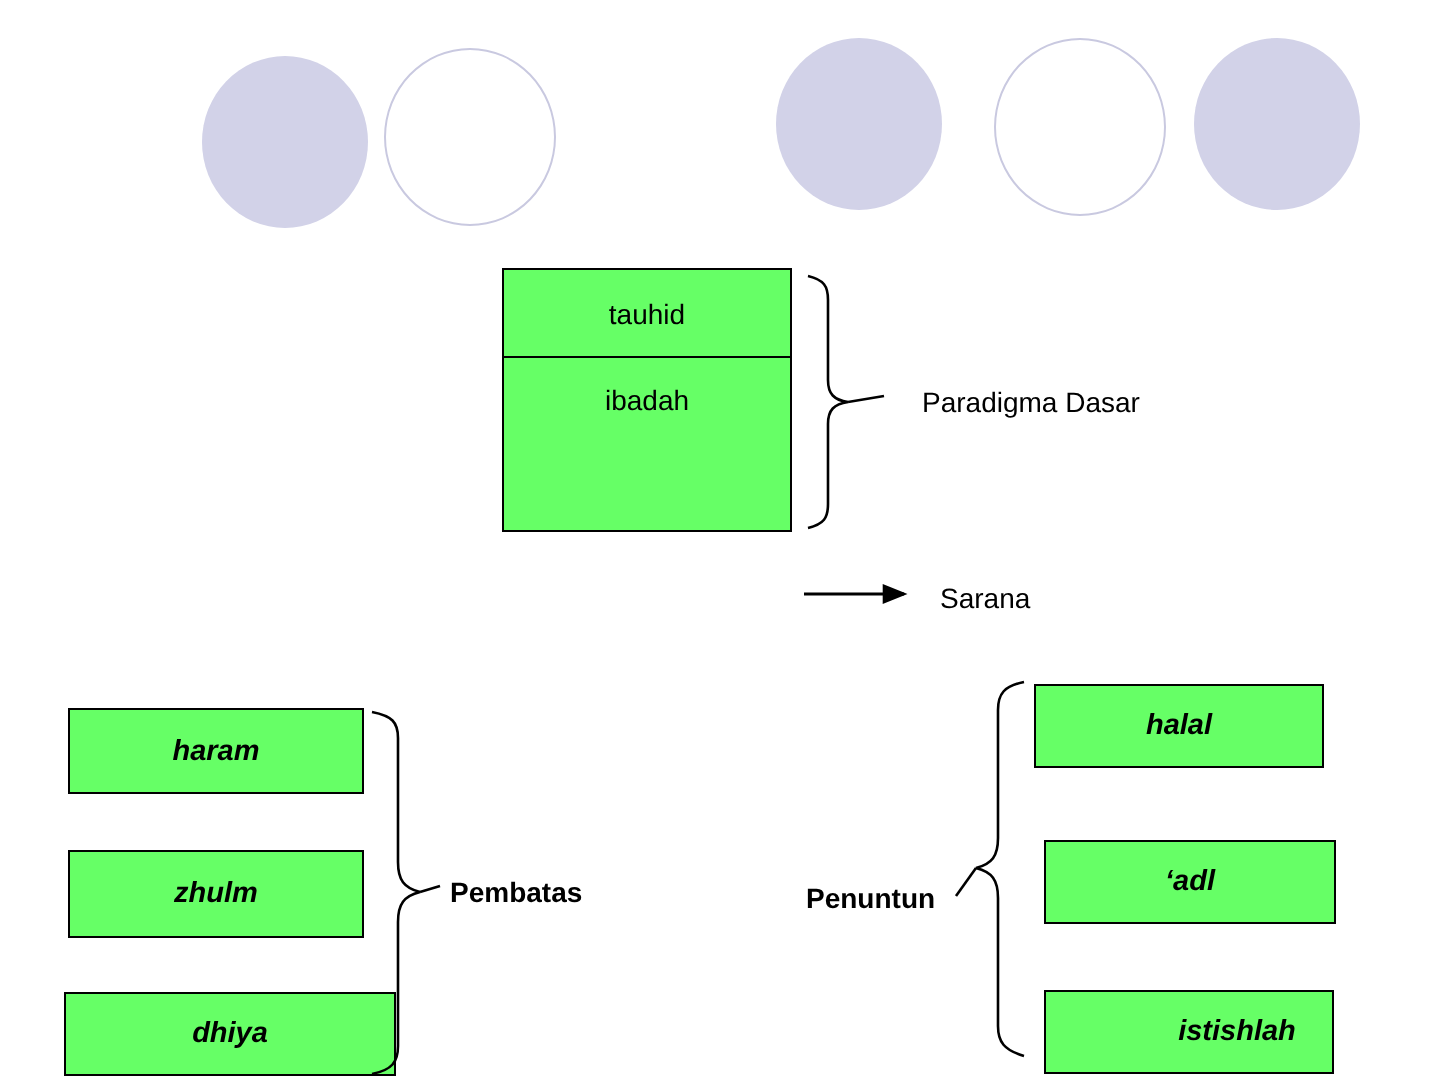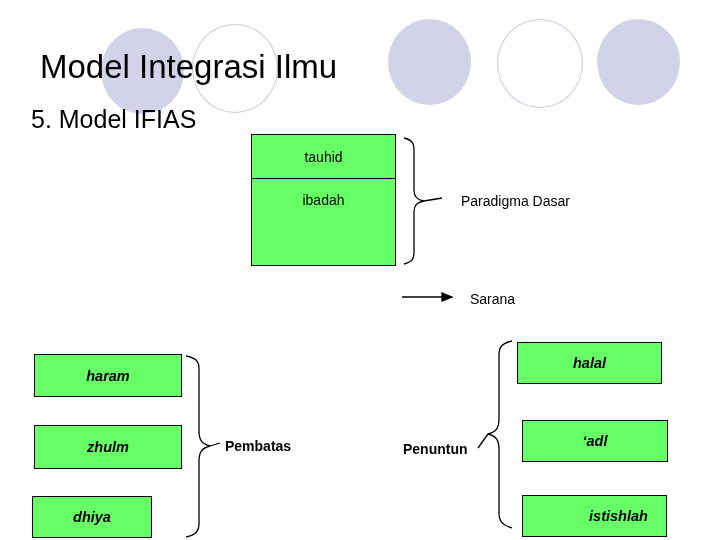--- a/index.html
+++ b/index.html
@@ -123,43 +123,41 @@
 <body>
 
 <div id="slide">
 
   <div class="deco-circle deco-filled" style="left:101px; top:28px; width:83px; height:86px;"></div>
   <div class="deco-circle deco-outline" style="left:192px; top:24px; width:86px; height:89px;"></div>
   <div class="deco-circle deco-filled" style="left:388px; top:19px; width:83px; height:86px;"></div>
   <div class="deco-circle deco-outline" style="left:497px; top:19px; width:86px; height:89px;"></div>
   <div class="deco-circle deco-filled" style="left:597px; top:19px; width:83px; height:86px;"></div>
 
-  <div class="title">Model Integrasi Ilmu</div>
-  <div class="subtitle">5. Model IFIAS</div>
 
   <div class="stack" style="left:251px; top:134px; width:145px; height:132px;">
     <div class="cell" style="height:43px;">
       <span>tauhid</span>
     </div>
     <div class="cell" style="height:43px;">
       <span>ibadah</span>
     </div>
   </div>
 
   <div class="label" style="left:461px; top:193px;">Paradigma Dasar</div>
 
   <div class="label" style="left:470px; top:291px;">Sarana</div>
 
   <div class="gbox italic" style="left:34px; top:354px; width:148px; height:43px;">
     <span>haram</span>
   </div>
   <div class="gbox italic" style="left:34px; top:425px; width:148px; height:44px;">
     <span>zhulm</span>
   </div>
-  <div class="gbox italic" style="left:32px; top:496px; width:120px; height:42px;text-align:right;">
+  <div class="gbox italic" style="left:32px; top:496px; width:166px; height:42px;text-align:right;">
     <span>dhiya</span>
   </div>
   <div class="label bold" style="left:225px; top:438px;">Pembatas</div>
 
   <div class="gbox italic" style="left:517px; top:342px; width:145px; height:42px;">
     <span>halal</span>
   </div>
   <div class="gbox italic" style="left:522px; top:420px; width:146px; height:42px;">
     <span>‘adl</span>
   </div>

